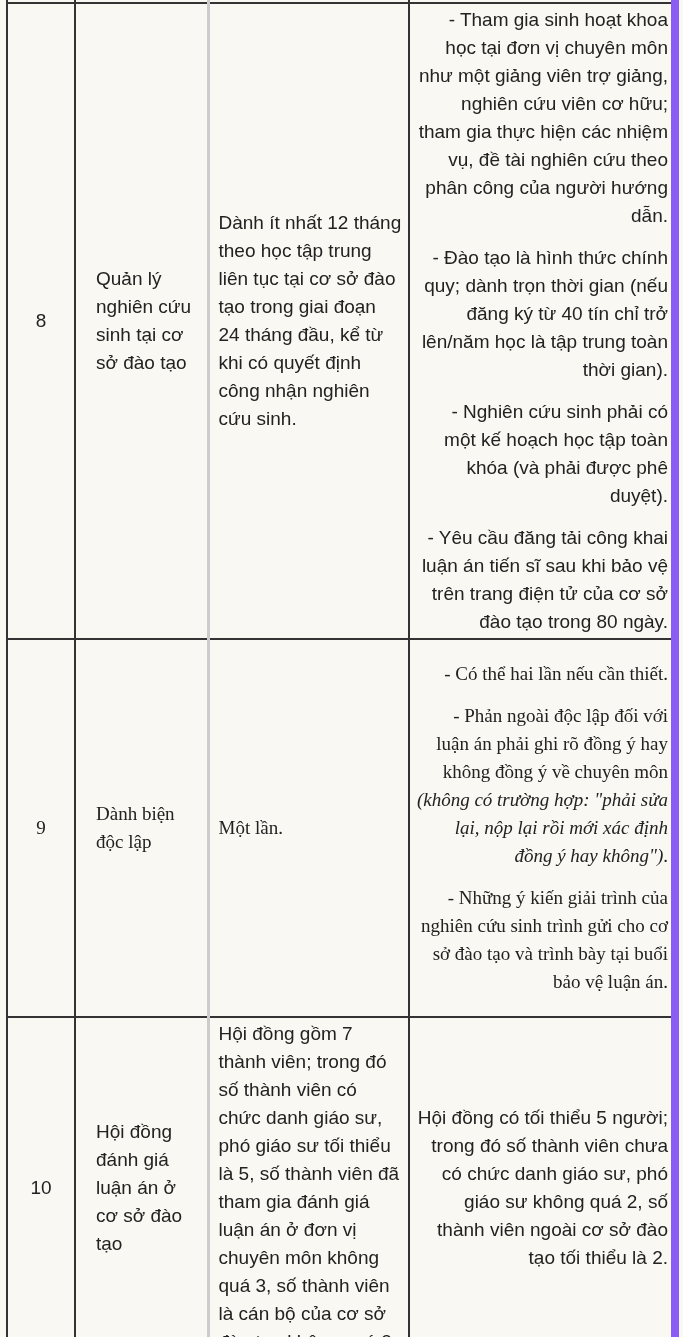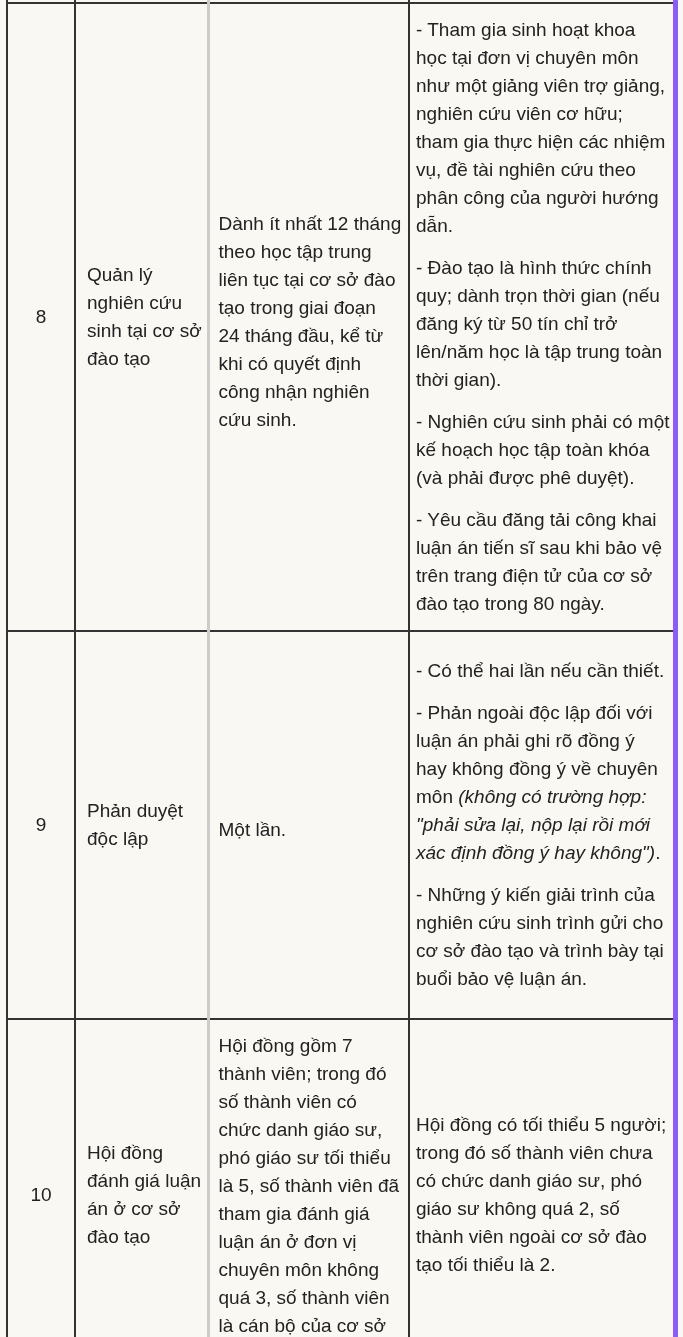--- a/index.html
+++ b/index.html
@@ -37,34 +37,35 @@
     word-wrap: break-word;
   }
   td.cell-no {
     border-left: 2px solid #333333;
     border-right: 2px solid #333333;
     text-align: center;
     padding: 2px;
   }
   td.cell-cat {
     border-right: 3px solid #cccccc;
-    padding: 2px 4px 2px 11px;
+    padding: 2px 4px 2px 20px;
   }
   td.cell-c3 {
     border-right: 2px solid #333333;
-    padding: 12px 6px 2px 9px;
+    padding: 2px 6px 2px 9px;
   }
   td.cell-c4 {
-    border-right: 5px solid #8b5cf6;
+    border-right: 8px solid #8b5cf6;
     padding: 2px 3px 2px 6px;
+    text-align: right;
   }
 
   tr.sliver td { height: 2px; padding: 0; }
   tr.row-8  td { height: 612px; }
-  tr.row-9  td { height: 372px; }
+  tr.row-9  td { height: 372px; font-family: Liberation Serif, serif; }
   tr.row-10 td { height: 332px; }
 
   td p {
     margin: 14px 0;
   }
   td p:first-child { margin-top: 0; }
   td p:last-child  { margin-bottom: 0; }
 
   .it { font-style: italic; }
 </style>
@@ -87,28 +88,28 @@
         <td class="cell-c4"></td>
       </tr>
     <tr class="row-8">
           <td class="cell-no">8</td>
           <td class="cell-cat">Quản lý nghiên cứu sinh tại cơ sở đào tạo</td>
           <td class="cell-c3">
             <p><span>Dành ít nhất 12 tháng theo học tập trung liên tục tại cơ sở đào tạo trong giai đoạn 24 tháng đầu, kể từ khi có quyết định công nhận nghiên cứu sinh.</span></p>
           </td>
           <td class="cell-c4">
             <p><span>- Tham gia sinh hoạt khoa học tại đơn vị chuyên môn như một giảng viên trợ giảng, nghiên cứu viên cơ hữu; tham gia thực hiện các nhiệm vụ, đề tài nghiên cứu theo phân công của người hướng dẫn.</span></p>
-            <p><span>- Đào tạo là hình thức chính quy; dành trọn thời gian (nếu đăng ký từ 50 tín chỉ trở lên/năm học là tập trung toàn thời gian).</span></p>
+            <p><span>- Đào tạo là hình thức chính quy; dành trọn thời gian (nếu đăng ký từ 40 tín chỉ trở lên/năm học là tập trung toàn thời gian).</span></p>
             <p><span>- Nghiên cứu sinh phải có một kế hoạch học tập toàn khóa (và phải được phê duyệt).</span></p>
             <p><span>- Yêu cầu đăng tải công khai luận án tiến sĩ sau khi bảo vệ trên trang điện tử của cơ sở đào tạo trong 80 ngày.</span></p>
           </td>
         </tr>
         <tr class="row-9">
           <td class="cell-no">9</td>
-          <td class="cell-cat">Phản duyệt độc lập</td>
+          <td class="cell-cat">Dành biện độc lập</td>
           <td class="cell-c3">
             <p><span>Một lần.</span></p>
           </td>
           <td class="cell-c4">
             <p><span>- Có thể hai lần nếu cần thiết.</span></p>
             <p><span>- Phản ngoài độc lập đối với luận án phải ghi rõ đồng ý hay không đồng ý về chuyên môn </span><span class="it">(không có trường hợp: "phải sửa lại, nộp lại rồi mới xác định đồng ý hay không")</span><span>.</span></p>
             <p><span>- Những ý kiến giải trình của nghiên cứu sinh trình gửi cho cơ sở đào tạo và trình bày tại buổi bảo vệ luận án.</span></p>
           </td>
         </tr>
         <tr class="row-10">

